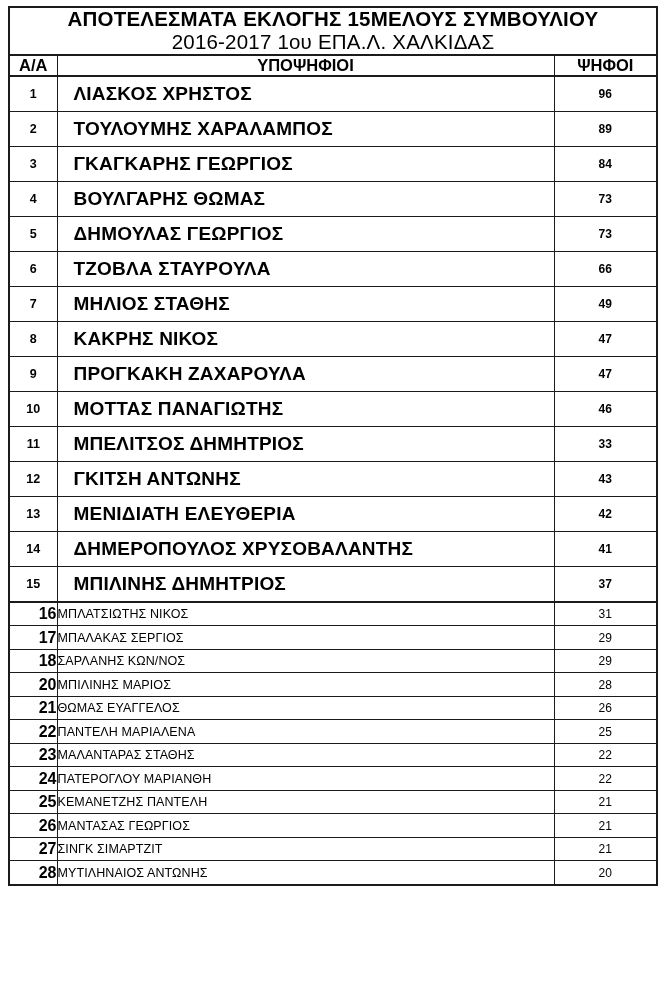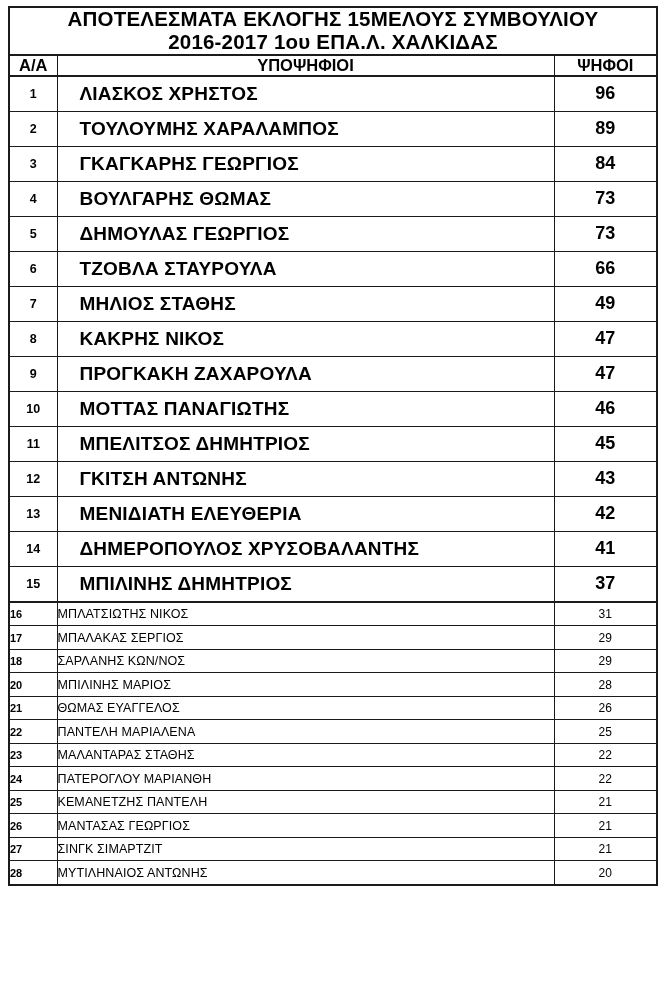--- a/index.html
+++ b/index.html
@@ -44,21 +44,21 @@
   }
   .title-line1 {
     font-size: 20.5px;
     font-weight: bold;
     letter-spacing: 0.2px;
     line-height: 1.12;
     white-space: nowrap;
   }
   .title-line2 {
     font-size: 20.5px;
-    font-weight: bold;
+    font-weight: normal;
     letter-spacing: 0.2px;
     line-height: 1.12;
     white-space: nowrap;
   }
   .head-cell {
     text-align: center;
     font-size: 16.5px;
     font-weight: bold;
     padding: 6px 2px 7px 2px;
     border-bottom: 2.5px solid #1b1b1b !important;
@@ -69,39 +69,39 @@
   }
   tr.elected .aa {
     text-align: center;
     font-size: 12.5px;
     font-weight: bold;
   }
   tr.elected .name {
     text-align: left;
     font-size: 19px;
     font-weight: bold;
-    padding-left: 22px;
+    padding-left: 16px;
     letter-spacing: 0.2px;
     white-space: nowrap;
   }
   tr.elected .votes {
     text-align: center;
-    font-size: 18px;
+    font-size: 12px;
     font-weight: bold;
   }
   tr.elected.sep td {
     border-bottom: 2.5px solid #1b1b1b !important;
   }
   
   tr.sub td {
     height: 22.5px;
   }
   tr.sub .aa {
-    text-align: left;
-    font-size: 11px;
+    text-align: right;
+    font-size: 16px;
     font-weight: bold;
   }
   tr.sub .name {
     text-align: left;
     font-size: 12.5px;
     letter-spacing: 0.1px;
     white-space: nowrap;
   }
   tr.sub .votes {
     text-align: center;
@@ -181,21 +181,21 @@
         <td class="votes">47</td>
       </tr>
       <tr class="elected">
         <td class="aa">10</td>
         <td class="name">ΜΟΤΤΑΣ ΠΑΝΑΓΙΩΤΗΣ</td>
         <td class="votes">46</td>
       </tr>
       <tr class="elected">
         <td class="aa">11</td>
         <td class="name">ΜΠΕΛΙΤΣΟΣ ΔΗΜΗΤΡΙΟΣ</td>
-        <td class="votes">45</td>
+        <td class="votes">33</td>
       </tr>
       <tr class="elected">
         <td class="aa">12</td>
         <td class="name">ΓΚΙΤΣΗ ΑΝΤΩΝΗΣ</td>
         <td class="votes">43</td>
       </tr>
       <tr class="elected">
         <td class="aa">13</td>
         <td class="name">ΜΕΝΙΔΙΑΤΗ ΕΛΕΥΘΕΡΙΑ</td>
         <td class="votes">42</td>

